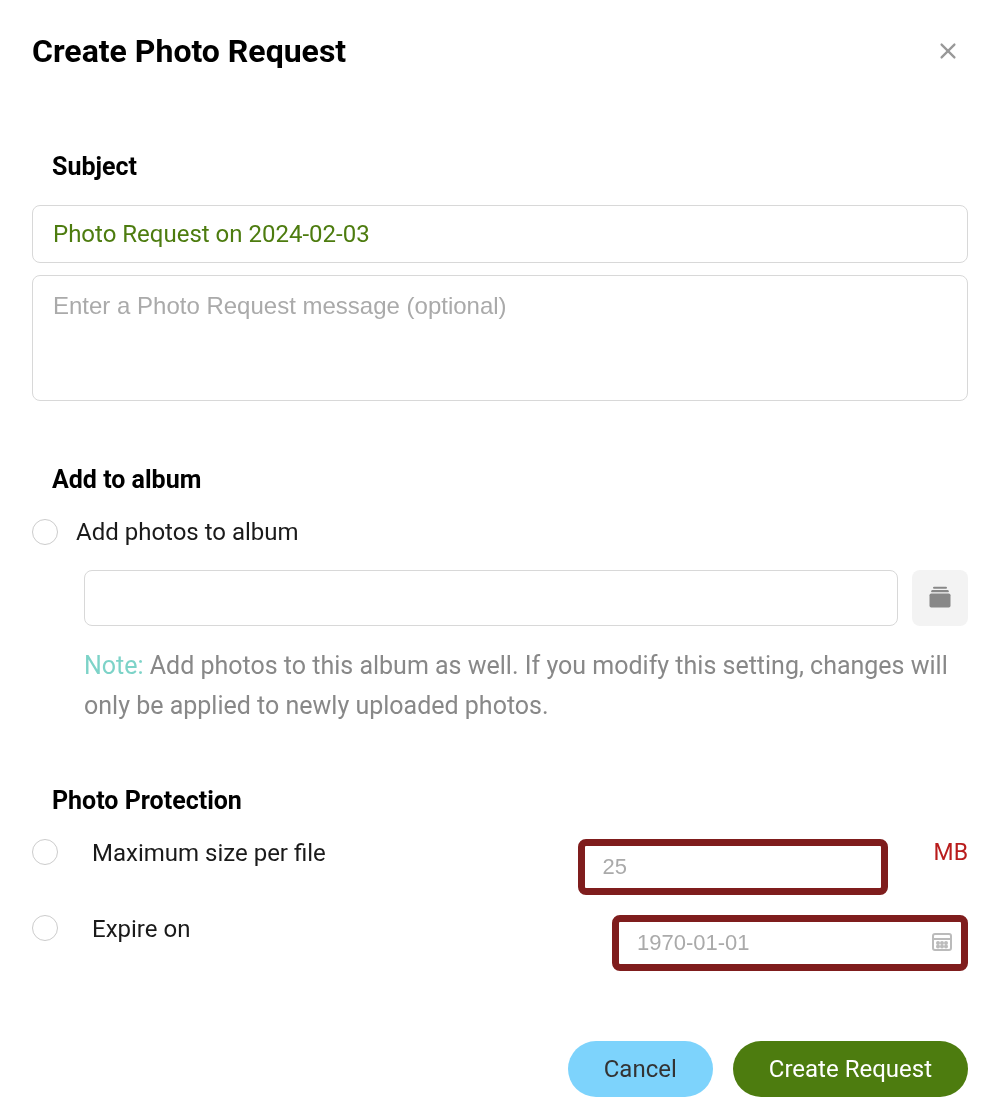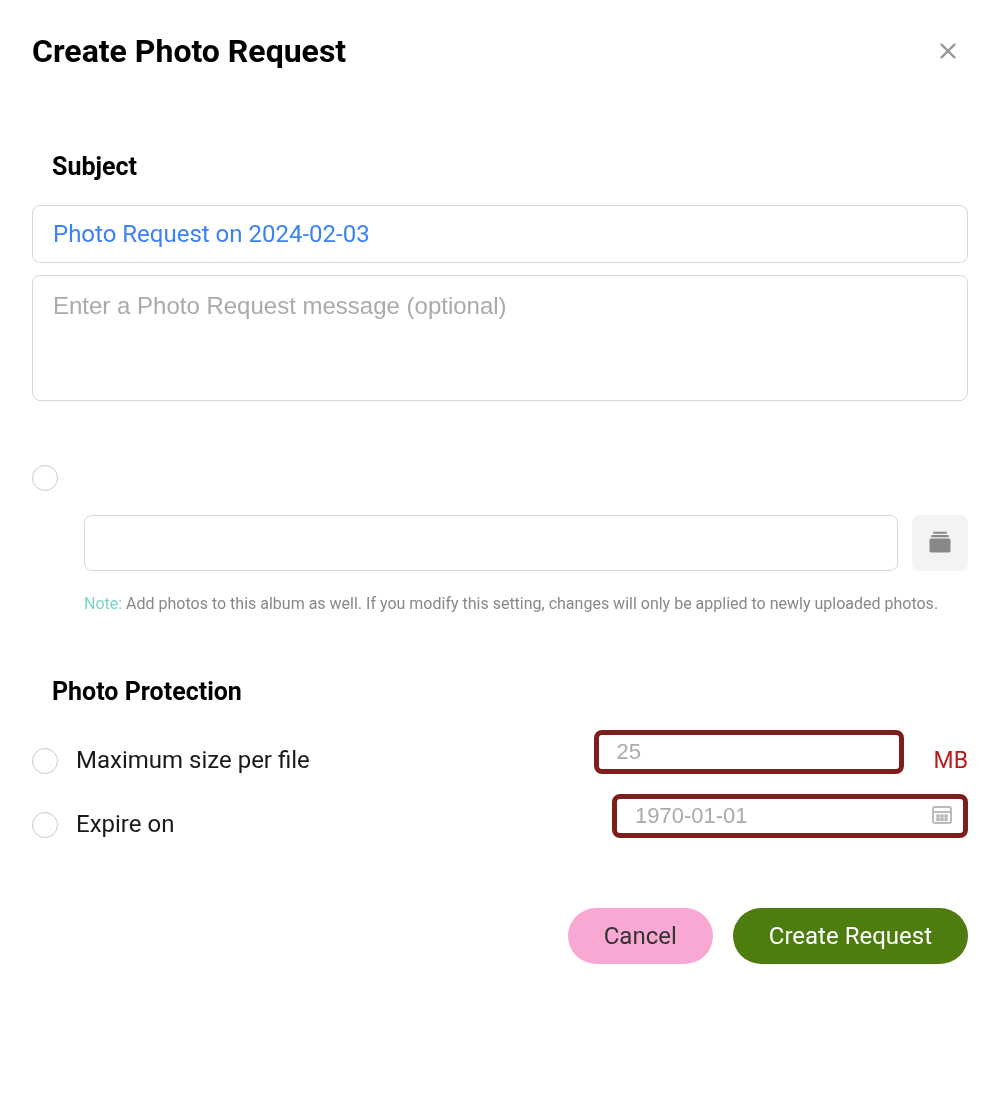--- a/index.html
+++ b/index.html
@@ -51,21 +51,21 @@
     color: #000;
     margin-bottom: 24px;
     margin-left: 20px;
   }
   .text-input {
     width: 100%;
     padding: 14px 20px;
     font-size: 24px;
     border: 1px solid #d8d8d8;
     border-radius: 8px;
-    color: #3b82f6;
+    color: #4d7c0f;
     font-family: inherit;
   }
   .text-input::placeholder {
     color: #aaa;
   }
   .textarea {
     width: 100%;
     padding: 16px 20px;
     font-size: 24px;
     border: 1px solid #d8d8d8;
@@ -123,40 +123,40 @@
     justify-content: center;
     cursor: pointer;
     color: #888;
   }
   .album-picker-btn svg {
     width: 28px;
     height: 28px;
   }
   .note {
     margin-left: 52px;
-    font-size: 16px;
+    font-size: 25px;
     line-height: 1.6;
     color: #888;
   }
   .note-label {
     color: #7dd3c8;
   }
   .protection-row {
     display: flex;
-    align-items: flex-end;
-    gap: 18px;
+    align-items: flex-start;
+    gap: 34px;
     margin-bottom: 20px;
   }
   .protection-row .checkbox-label {
     flex: 1;
   }
   .size-input, .date-input {
     width: 310px;
-    height: 44px;
-    border: 5px solid #7f1d1d;
+    height: 56px;
+    border: 7px solid #7f1d1d;
     border-radius: 8px;
     padding: 0 18px;
     font-size: 22px;
     color: #1a1a1a;
   }
   .size-input::placeholder, .date-input::placeholder {
     color: #aaa;
   }
   .unit-label {
     font-size: 23px;
@@ -190,21 +190,21 @@
   }
   .btn {
     padding: 14px 36px;
     font-size: 24px;
     border-radius: 30px;
     border: none;
     cursor: pointer;
     font-family: inherit;
   }
   .btn-cancel {
-    background: #f9a8d4;
+    background: #7dd3fc;
     color: #333;
   }
   .btn-primary {
     background: #4d7c0f;
     color: #fff;
   }
 </style>
 </head>
 <body>
 
@@ -220,22 +220,24 @@
   </button>
 </div>
 
 <div class="section">
   <div class="section-title">Subject</div>
   <input class="text-input" type="text" value="Photo Request on 2024-02-03" style="">
   <textarea class="textarea" placeholder="Enter a Photo Request message (optional)" style=""></textarea>
 </div>
 
 <div class="section">
+  <div class="section-title">Add to album</div>
   <div class="checkbox-row">
     <div class="checkbox"></div>
+    <span class="checkbox-label">Add photos to album</span>
   </div>
   <div class="album-input-row">
     <input class="album-input" type="text" value="" style="">
     <button class="album-picker-btn">
       <span>
         <svg viewBox="0 0 24 24" fill="currentColor">
           <rect x="3" y="9" width="18" height="12" rx="1.5"></rect>
           <rect x="4.5" y="6" width="15" height="2" rx="1"></rect>
           <rect x="6" y="3.2" width="12" height="1.8" rx="0.9"></rect>
         </svg>

